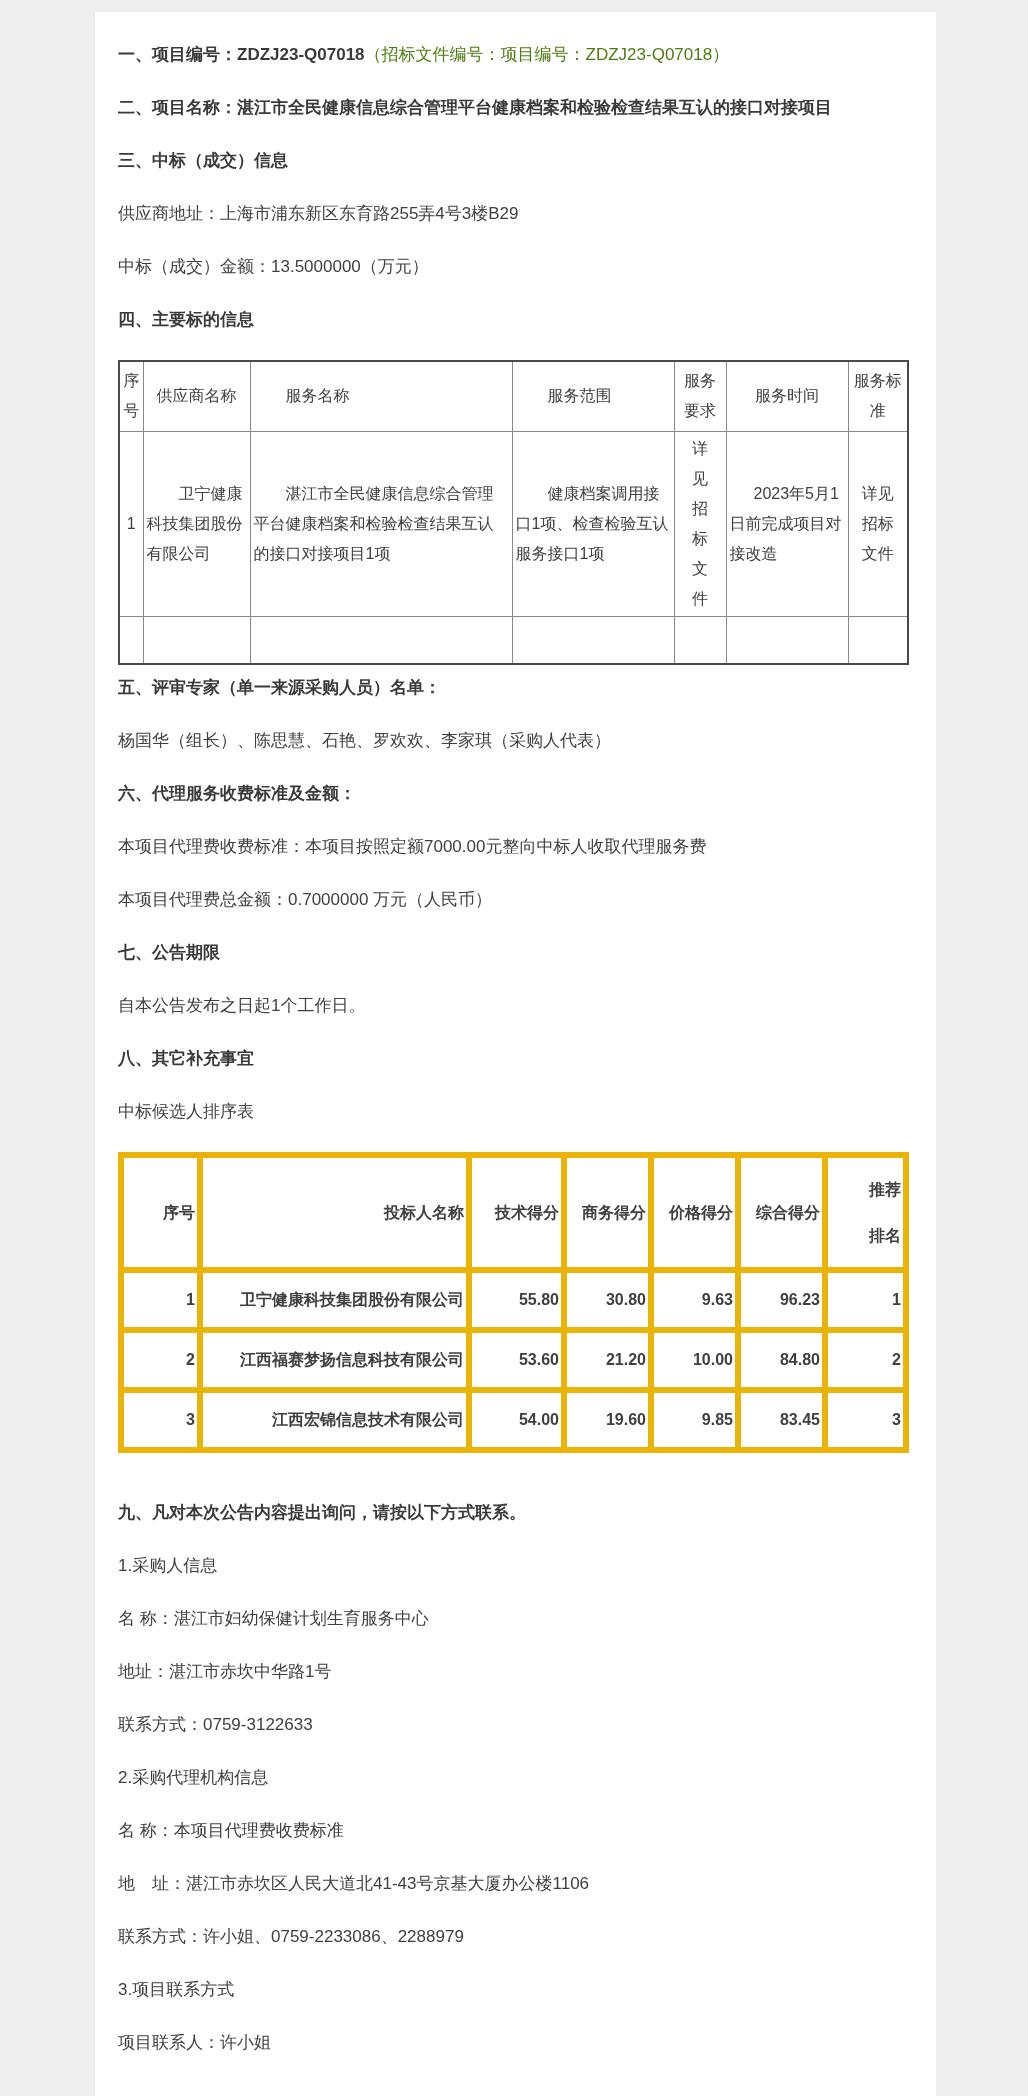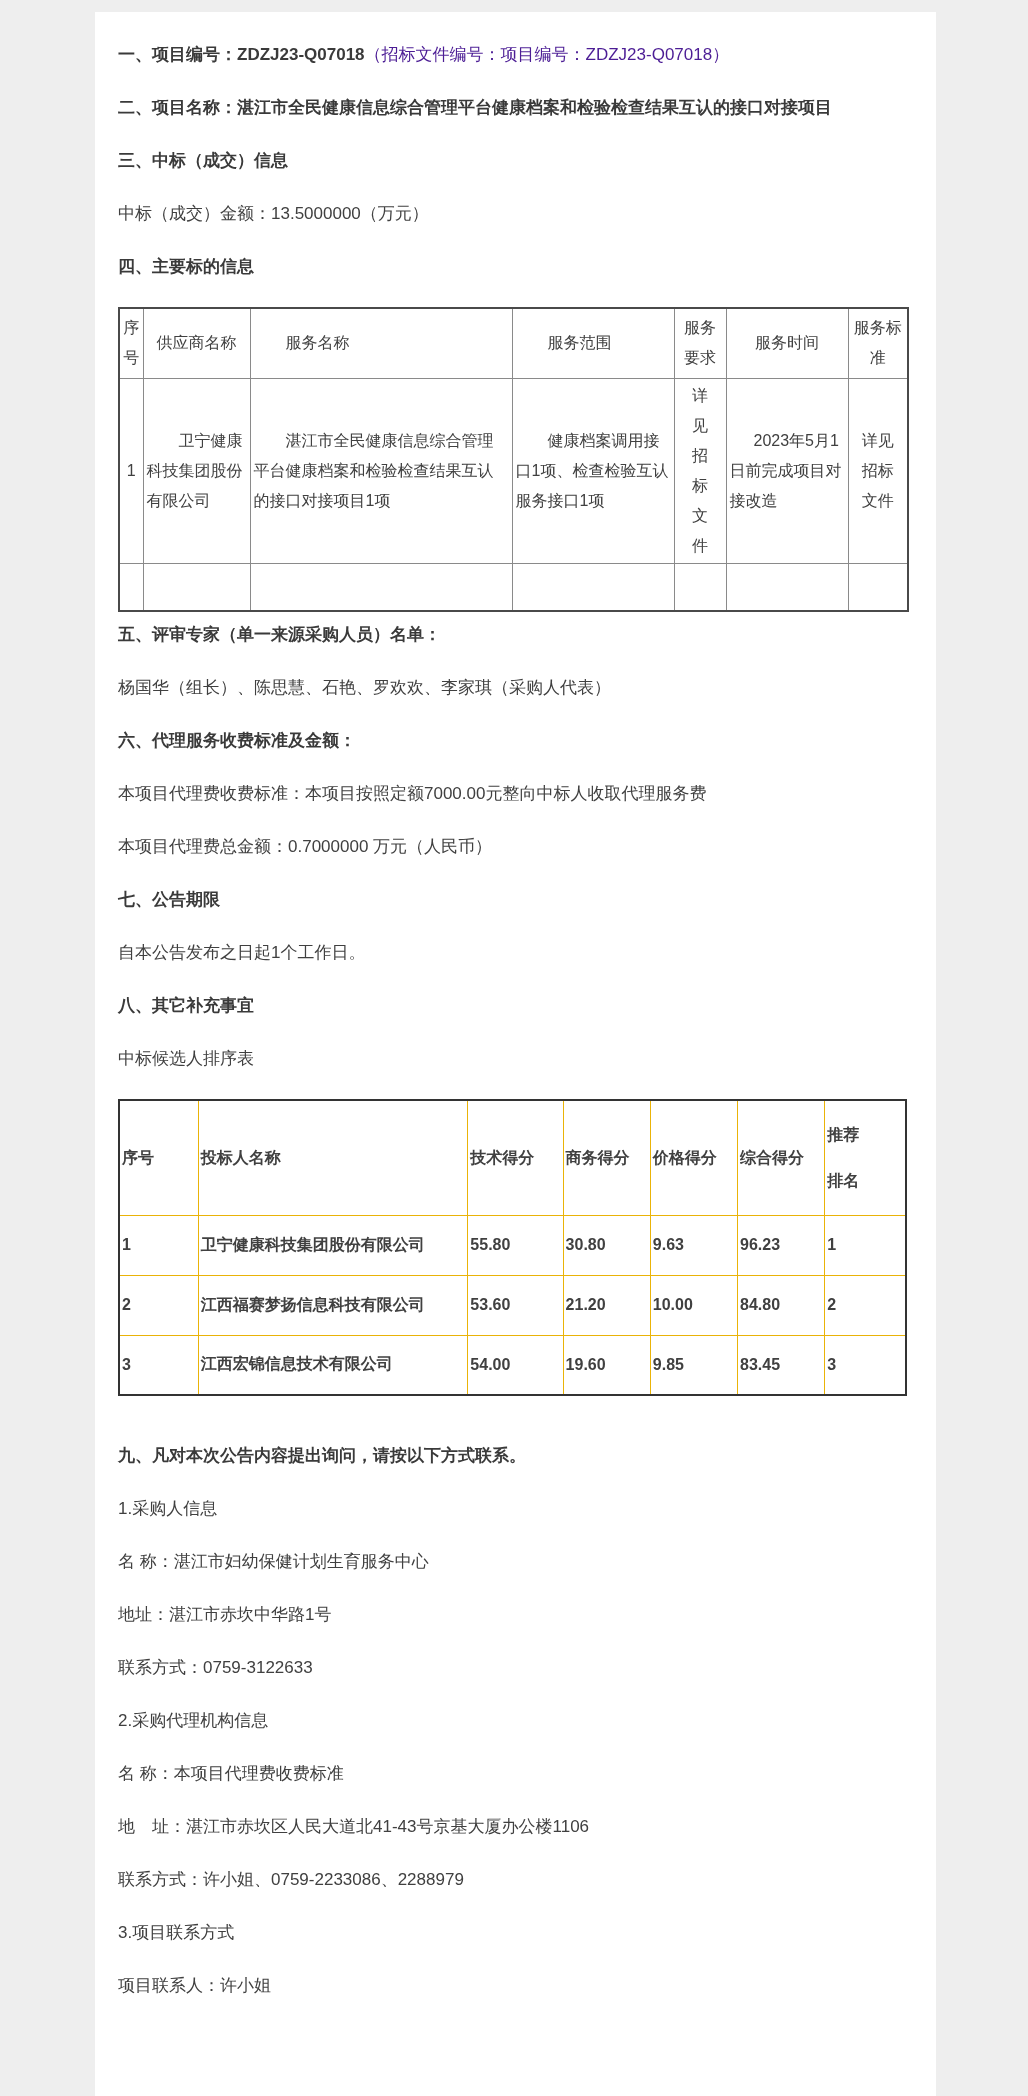--- a/index.html
+++ b/index.html
@@ -15,21 +15,21 @@
     position:absolute;
     left:95px;top:12px;
     width:841px;
     min-height:2084px;
     background:#ffffff;
     box-sizing:border-box;
     padding:30px 29px 20px 23px;
   }
   p{font-size:17px;line-height:25px;margin:0 0 28px;}
   p.h{font-weight:bold;color:#3a3a3a;}
-  p.h .normal{font-weight:normal;color:#4c1d95;text-align:right;}
+  p.h .normal{font-weight:normal;color:#4d7c0f;text-align:right;}
 
   table{border-collapse:collapse;width:100%;table-layout:fixed;}
 
   
   .t1{margin:20px 0 10px;border:2px solid #4a4a4a;font-size:16px;}
   .t1 th,.t1 td{
     border:1px solid #8a8a8a;
     vertical-align:middle;
     padding:2px 3px;
     line-height:30px;
@@ -42,40 +42,41 @@
   .t1 th{text-align:center;}
   .t1 th.left{text-align:left;text-indent:2em;}
   .t1 td{text-align:left;text-indent:2em;}
   .t1 td.c1{text-align:center;text-indent:0;}
   .t1 td.c5,.t1 td.c7{text-align:center;text-indent:0;padding:2px 10px;}
   .t1 td.c6{text-indent:1.5em;}
 
   
   .t2{margin:22px 0 47px;border:2px solid #333333;font-size:16px;font-weight:bold;}
   .t2 th,.t2 td{
-    border:1px solid #eab308;
-    text-align:left;
+    border:6px solid #eab308;
+    text-align:right;
     vertical-align:middle;
     padding:2px;
     word-break:break-all;
   }
   .t2 thead tr{height:115px;}
   .t2 th{font-weight:bold;line-height:46px;}
   .t2 tbody tr{height:60px;}
 </style>
 </head>
 <body>
 
 <div class="panel">
 
   <p class="h"><span>一、项目编号：ZDZJ23-Q07018</span><span class="normal">（招标文件编号：项目编号：ZDZJ23-Q07018）</span></p>
 
   <p class="h">二、项目名称：湛江市全民健康信息综合管理平台健康档案和检验检查结果互认的接口对接项目</p>
 
   <p class="h">三、中标（成交）信息</p>
+  <p>供应商地址：上海市浦东新区东育路255弄4号3楼B29</p>
   <p>中标（成交）金额：13.5000000（万元）</p>
 
   <p class="h">四、主要标的信息</p>
 
   <table class="t1">
     <colgroup>
       <col style="width:24px">
         <col style="width:107px">
         <col style="width:262px">
       <col style="width:162px">

